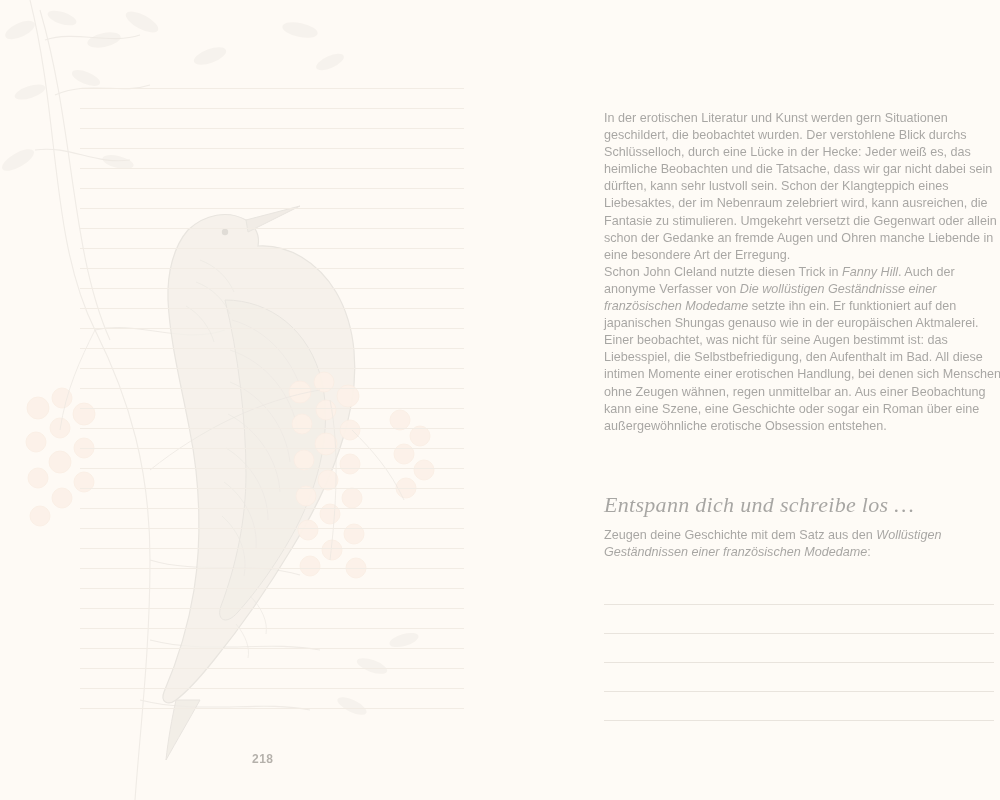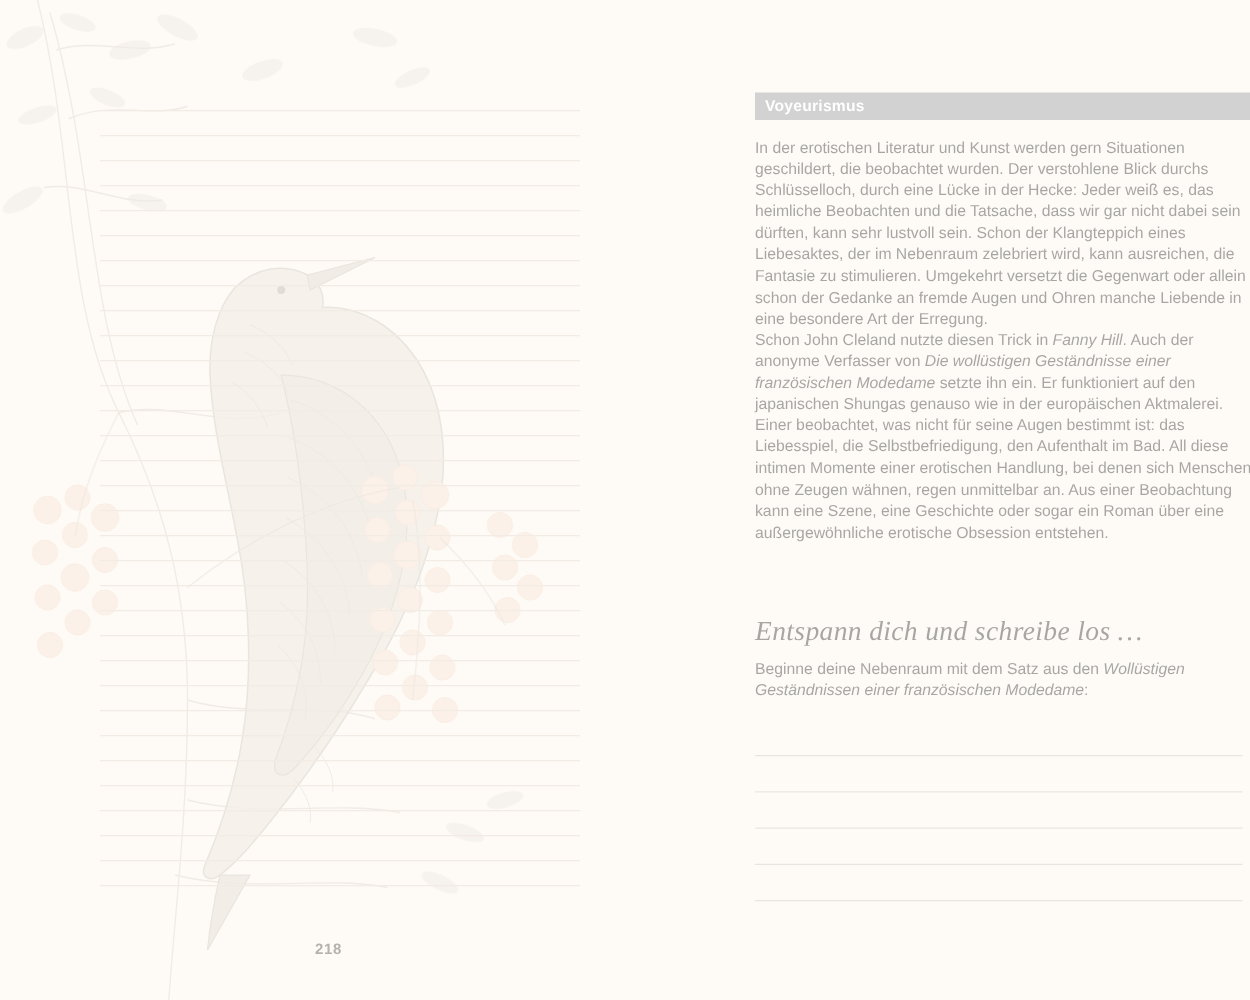--- a/index.html
+++ b/index.html
@@ -276,31 +276,30 @@
         <div class="rule" style="top: 580px;"></div>
         <div class="rule" style="top: 600px;"></div>
         <div class="rule" style="top: 620px;"></div>
       </div>
 
     <div class="page-number left">218</div>
   </div>
 
   <div class="right-page">
 
-    <div class="section-header">Voyeurismus</div>
 
     <div class="body-text">
       <p>In der erotischen Literatur und Kunst werden gern Situationen geschildert, die beobachtet wurden. Der verstohlene Blick durchs Schlüsselloch, durch eine Lücke in der Hecke: Jeder weiß es, das heimliche Beobachten und die Tatsache, dass wir gar nicht dabei sein dürften, kann sehr lustvoll sein. Schon der Klangteppich eines Liebesaktes, der im Nebenraum zelebriert wird, kann ausreichen, die Fantasie zu stimulieren. Umgekehrt versetzt die Gegenwart oder allein schon der Gedanke an fremde Augen und Ohren manche Liebende in eine besondere Art der Erregung.</p>
       <p>Schon John Cleland nutzte diesen Trick in <em>Fanny Hill</em>. Auch der anonyme Verfasser von <em>Die wollüstigen Geständnisse einer französischen Modedame</em> setzte ihn ein. Er funktioniert auf den japanischen Shungas genauso wie in der europäischen Aktmalerei. Einer beobachtet, was nicht für seine Augen bestimmt ist: das Liebesspiel, die Selbstbefriedigung, den Aufenthalt im Bad. All diese intimen Momente einer erotischen Handlung, bei denen sich Menschen ohne Zeugen wähnen, regen unmittelbar an. Aus einer Beobachtung kann eine Szene, eine Geschichte oder sogar ein Roman über eine außergewöhnliche erotische Obsession entstehen.</p>
     </div>
 
     <div class="script-heading">Entspann dich und schreibe los …</div>
 
     <div class="prompt-text">
-      <span>Beginne deine Nebenraum mit dem Satz aus den </span><em>Wollüstigen Geständnissen einer französischen Modedame</em><span>:</span><br>
+      <span>Zeugen deine Geschichte mit dem Satz aus den </span><em>Wollüstigen Geständnissen einer französischen Modedame</em><span>:</span><br>
     </div>
 
   </div>
 
   <div class="right-lines">
       <div class="rule" style="top: 0px;"></div>
       <div class="rule" style="top: 29px;"></div>
       <div class="rule" style="top: 58px;"></div>
       <div class="rule" style="top: 87px;"></div>
       <div class="rule" style="top: 116px;"></div>

